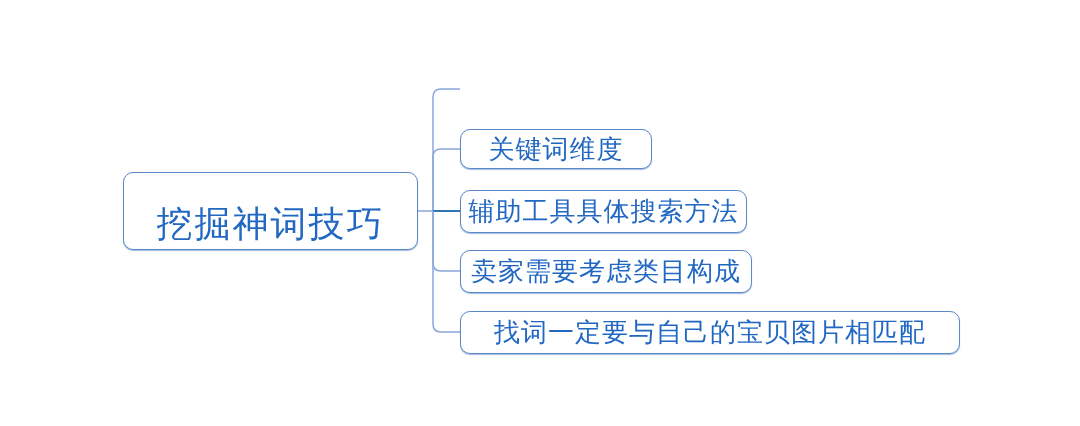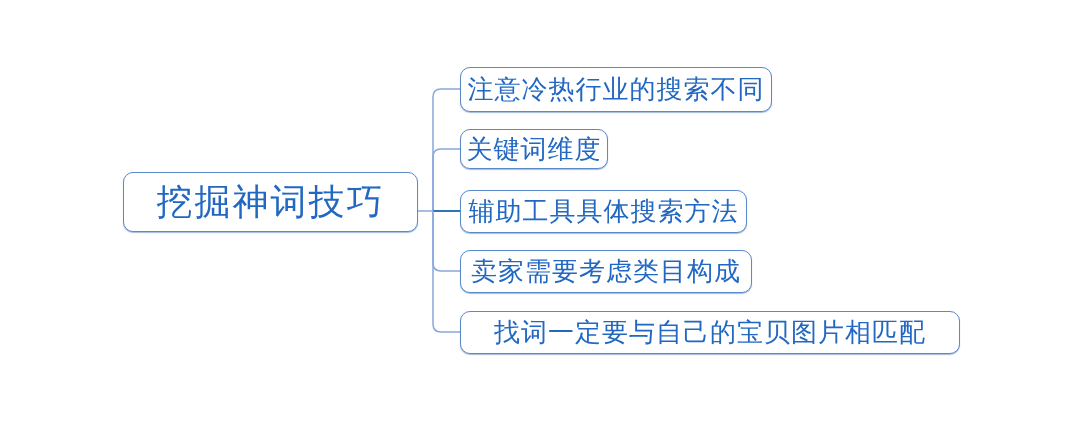--- a/index.html
+++ b/index.html
@@ -44,31 +44,32 @@
     border-radius: 10px;
     color: #2268c2;
     white-space: nowrap;
     box-shadow: 0 1px 1px rgba(46, 102, 178, 0.45);
     cursor: default;
   }
   .node-root {
     left: 123px;
     top: 172px;
     width: 295px;
-    height: 60px;
+    height: 78px;
     font-size: 36px;
     letter-spacing: 2px;
+    align-items: flex-end;
   }
   .node-child {
     left: 460px;
     font-size: 26px;
     letter-spacing: 1px;
   }
   .node-child-1 { top: 67px;  width: 312px; height: 45px; }
-  .node-child-2 { top: 129px; width: 148px; height: 40px; }
+  .node-child-2 { top: 129px; width: 192px; height: 40px; }
   .node-child-3 { top: 190px; width: 287px; height: 43px; }
   .node-child-4 { top: 250px; width: 292px; height: 43px; }
   .node-child-5 { top: 311px; width: 500px; height: 43px; }
 </style>
 </head>
 <body>
 
 <div class="canvas">
 
   <svg class="connector-layer" viewBox="0 0 1080 426" width="1080" height="426">
@@ -77,23 +78,20 @@
     <path class="connector" d="M433,211 V157 Q433,149 441,149 H460" stroke="#8ba7db"></path>
     <path class="connector-accent" d="M433,211 H460" stroke="#2e75b6"></path>
     <path class="connector" d="M433,211 V263 Q433,271 441,271 H460" stroke="#8ba7db"></path>
     <path class="connector" d="M433,211 V324 Q433,332 441,332 H460" stroke="#8ba7db"></path>
   </svg>
 
   <div class="node node-root">
     <span>挖掘神词技巧</span>
   </div>
 
-  <div class="node node-child node-child-1">
-    <span>注意冷热行业的搜索不同</span>
-  </div>
 
   <div class="node node-child node-child-2">
     <span>关键词维度</span>
   </div>
 
   <div class="node node-child node-child-4">
     <span>卖家需要考虑类目构成</span>
   </div>
 
   <div class="node node-child node-child-3">

